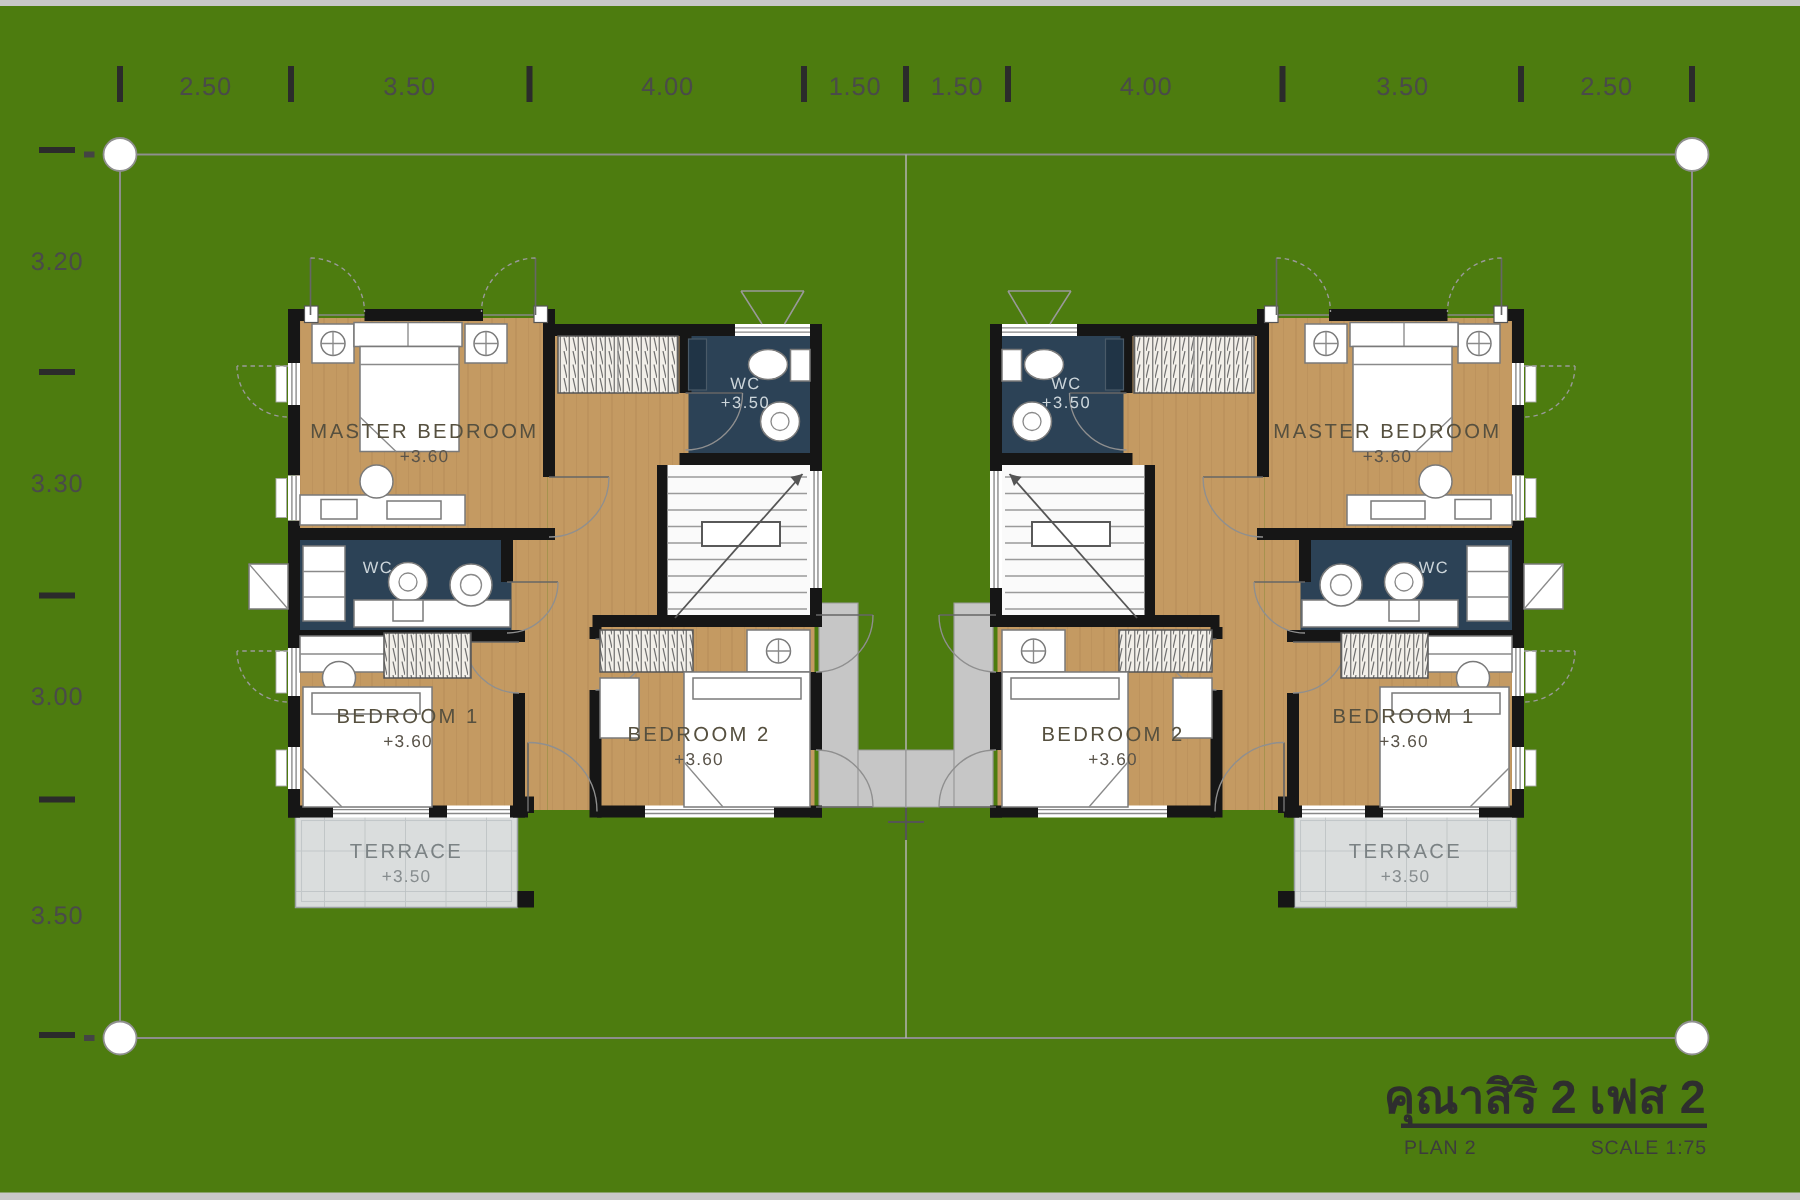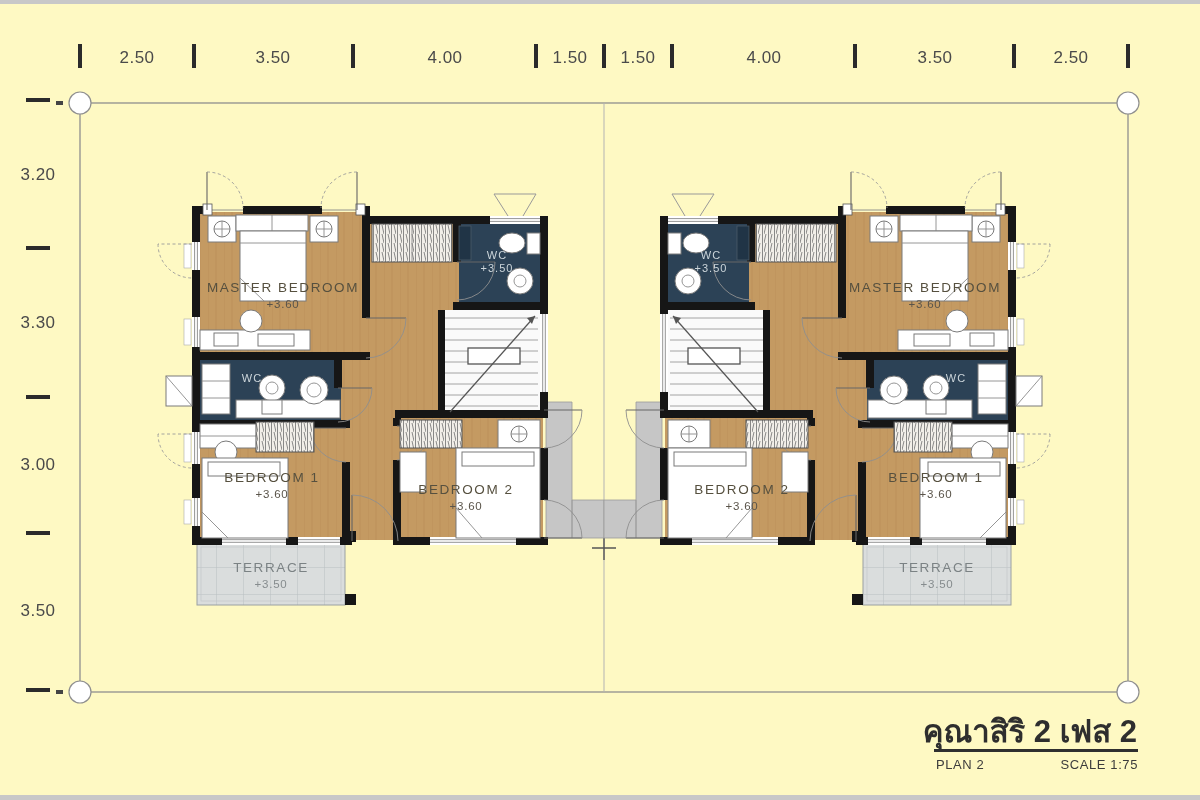--- a/index.html
+++ b/index.html
@@ -1,16 +1,16 @@
 <!DOCTYPE html>
 <html style="--c-wall: #161616; --c-wood: #c49a62; --c-wc: #2c4256; --c-terrace: #dadddd; --c-walkway: #c6c6c6; --c-frame: #c8c8c8;"><head>
 <meta charset="utf-8">
 <style>
   html,body{margin:0;padding:0;background:#fff;}
-  #stage{position:relative;width:1200px;height:800px;background:#fef9c3;overflow:hidden;
+  #stage{position:relative;width:1200px;height:800px;background:#4d7c0f;overflow:hidden;
          font-family:"Liberation Sans",sans-serif;}
   svg{position:absolute;inset:0;}
   svg text{font-family:"Liberation Sans",sans-serif;}
   .wall{fill:var(--c-wall,#161616);}
   .furn{fill:#ffffff;stroke:#7a7a7a;stroke-width:1;}
   .furnline{stroke:#8a8a8a;stroke-width:0.9;fill:none;}
   .winline{stroke:#888;stroke-width:0.9;fill:none;}
   .doorarc{stroke:#8f8f8f;stroke-width:0.9;fill:none;}
   .doorarc-dash{stroke:#9a9a9a;stroke-width:0.9;fill:none;stroke-dasharray:3 2.5;}
   .leaf{stroke:#666;stroke-width:1.1;fill:none;}

